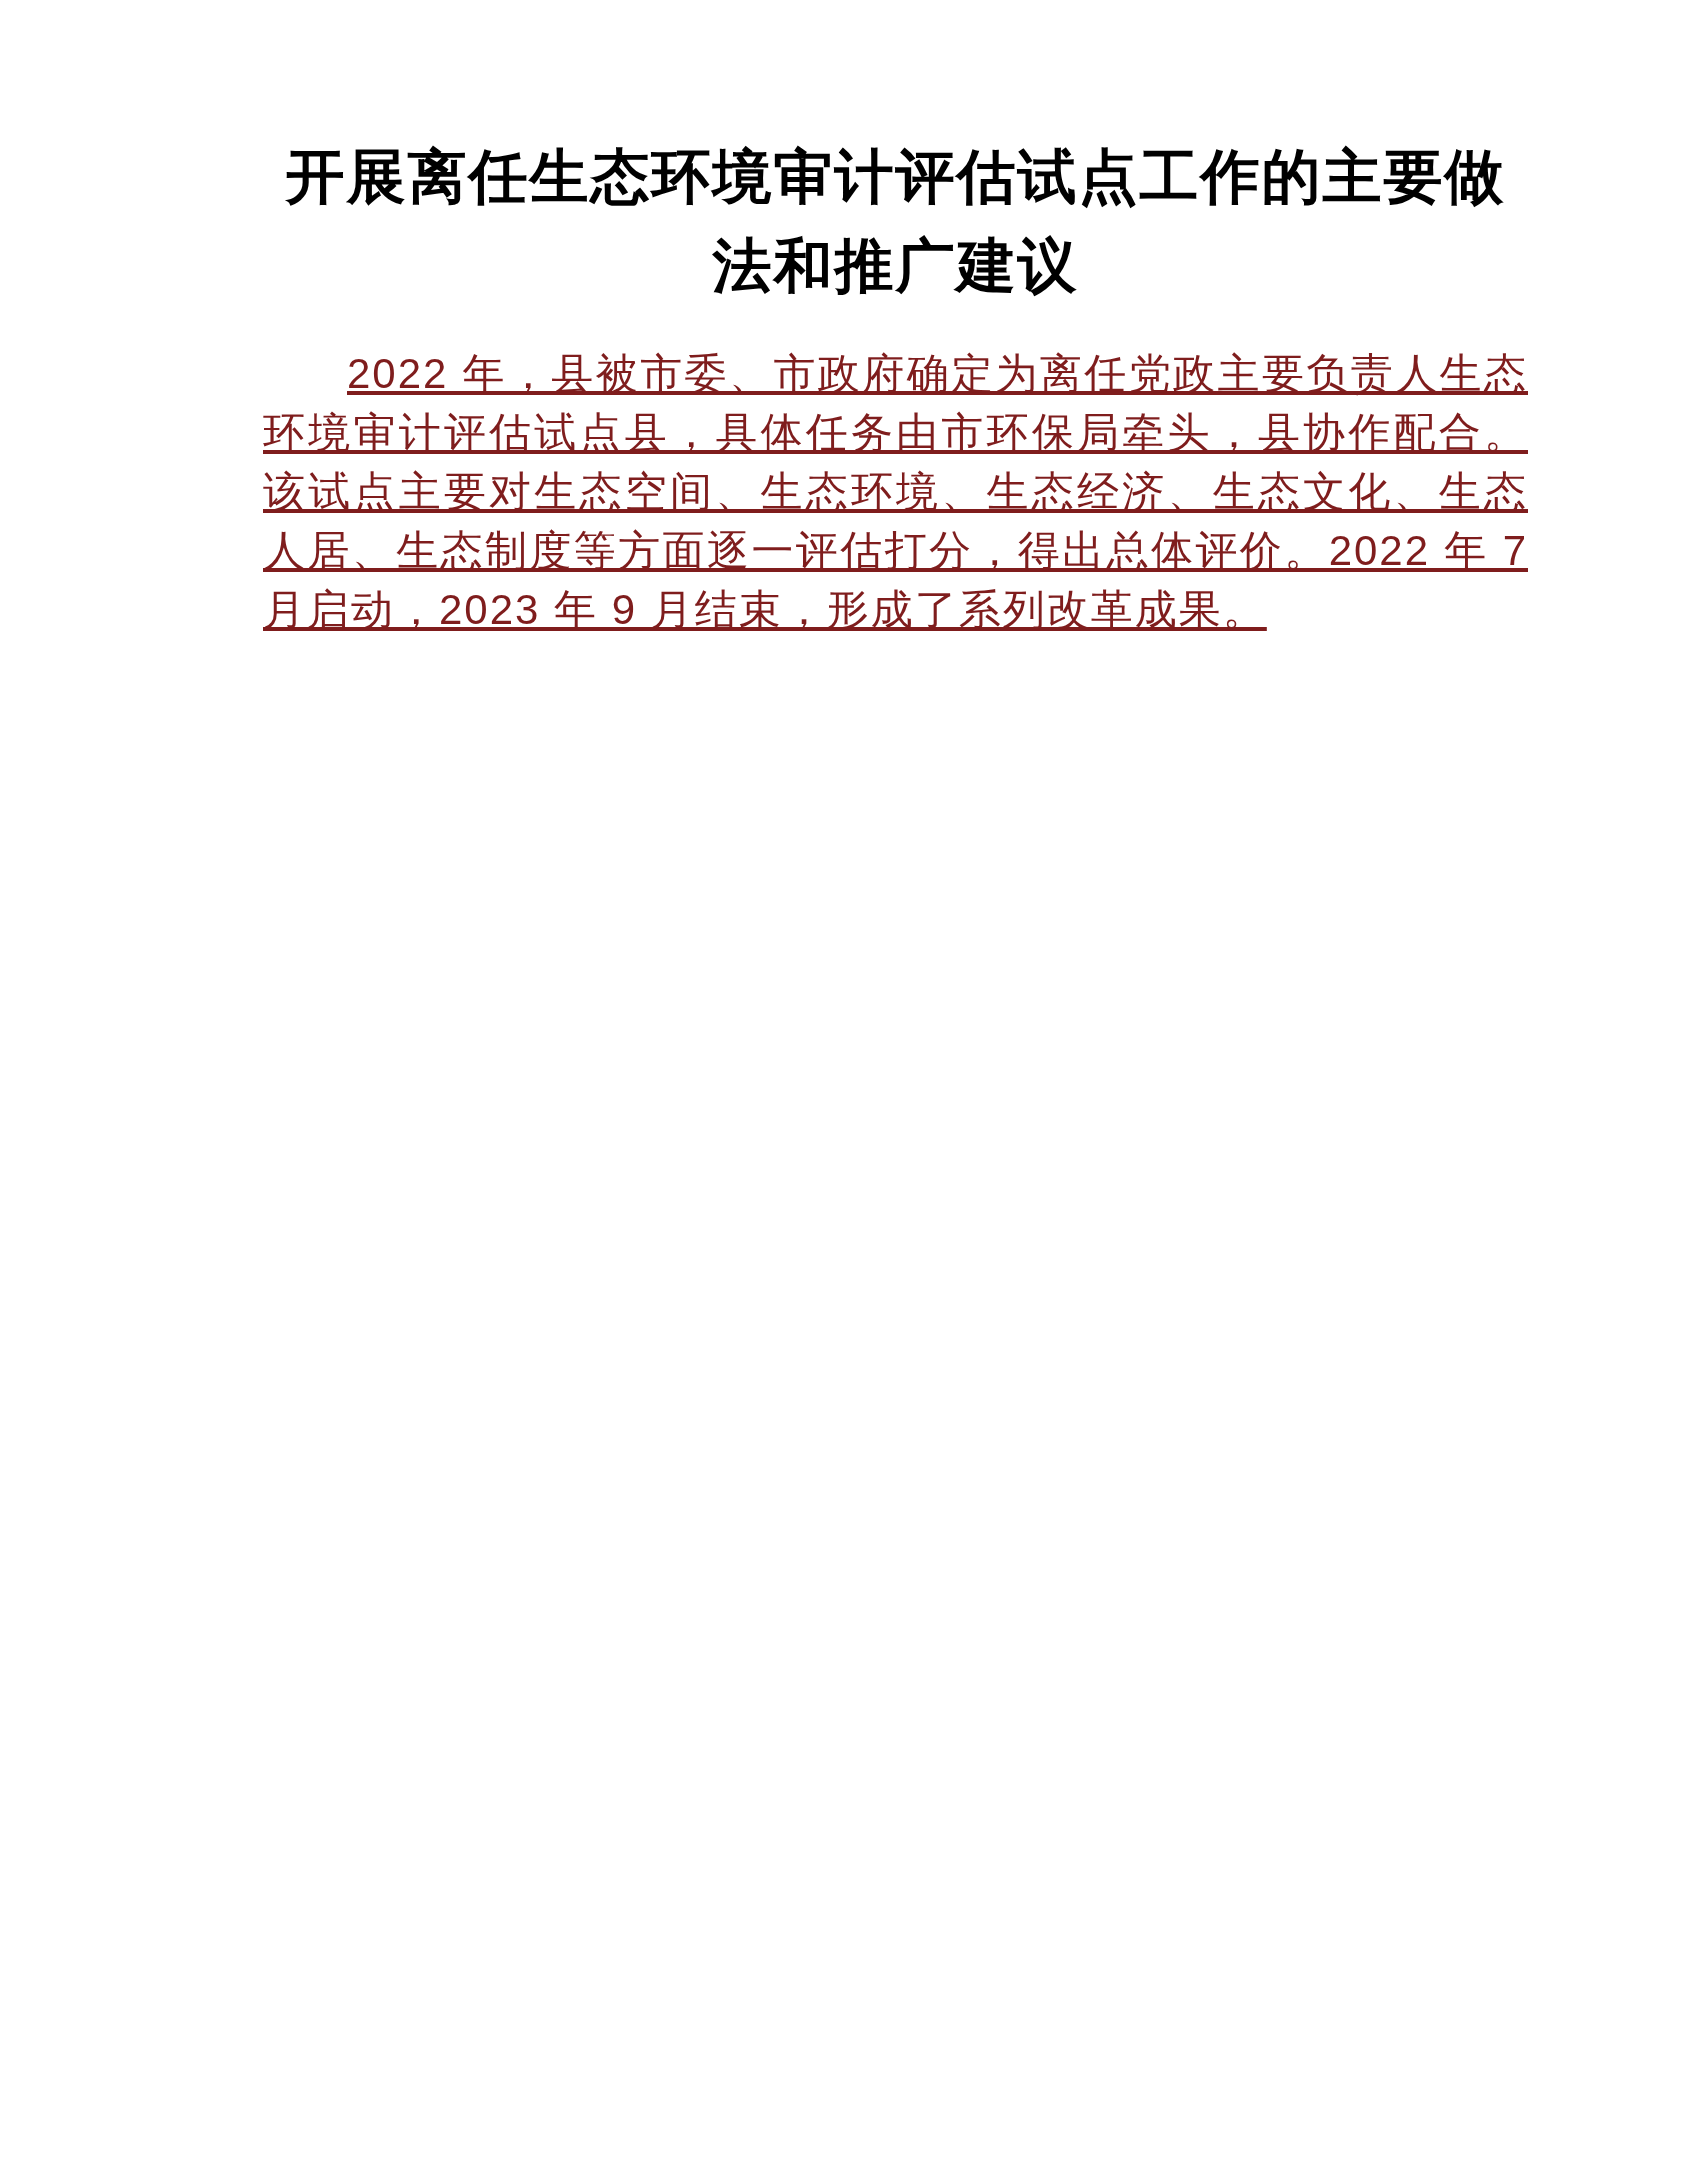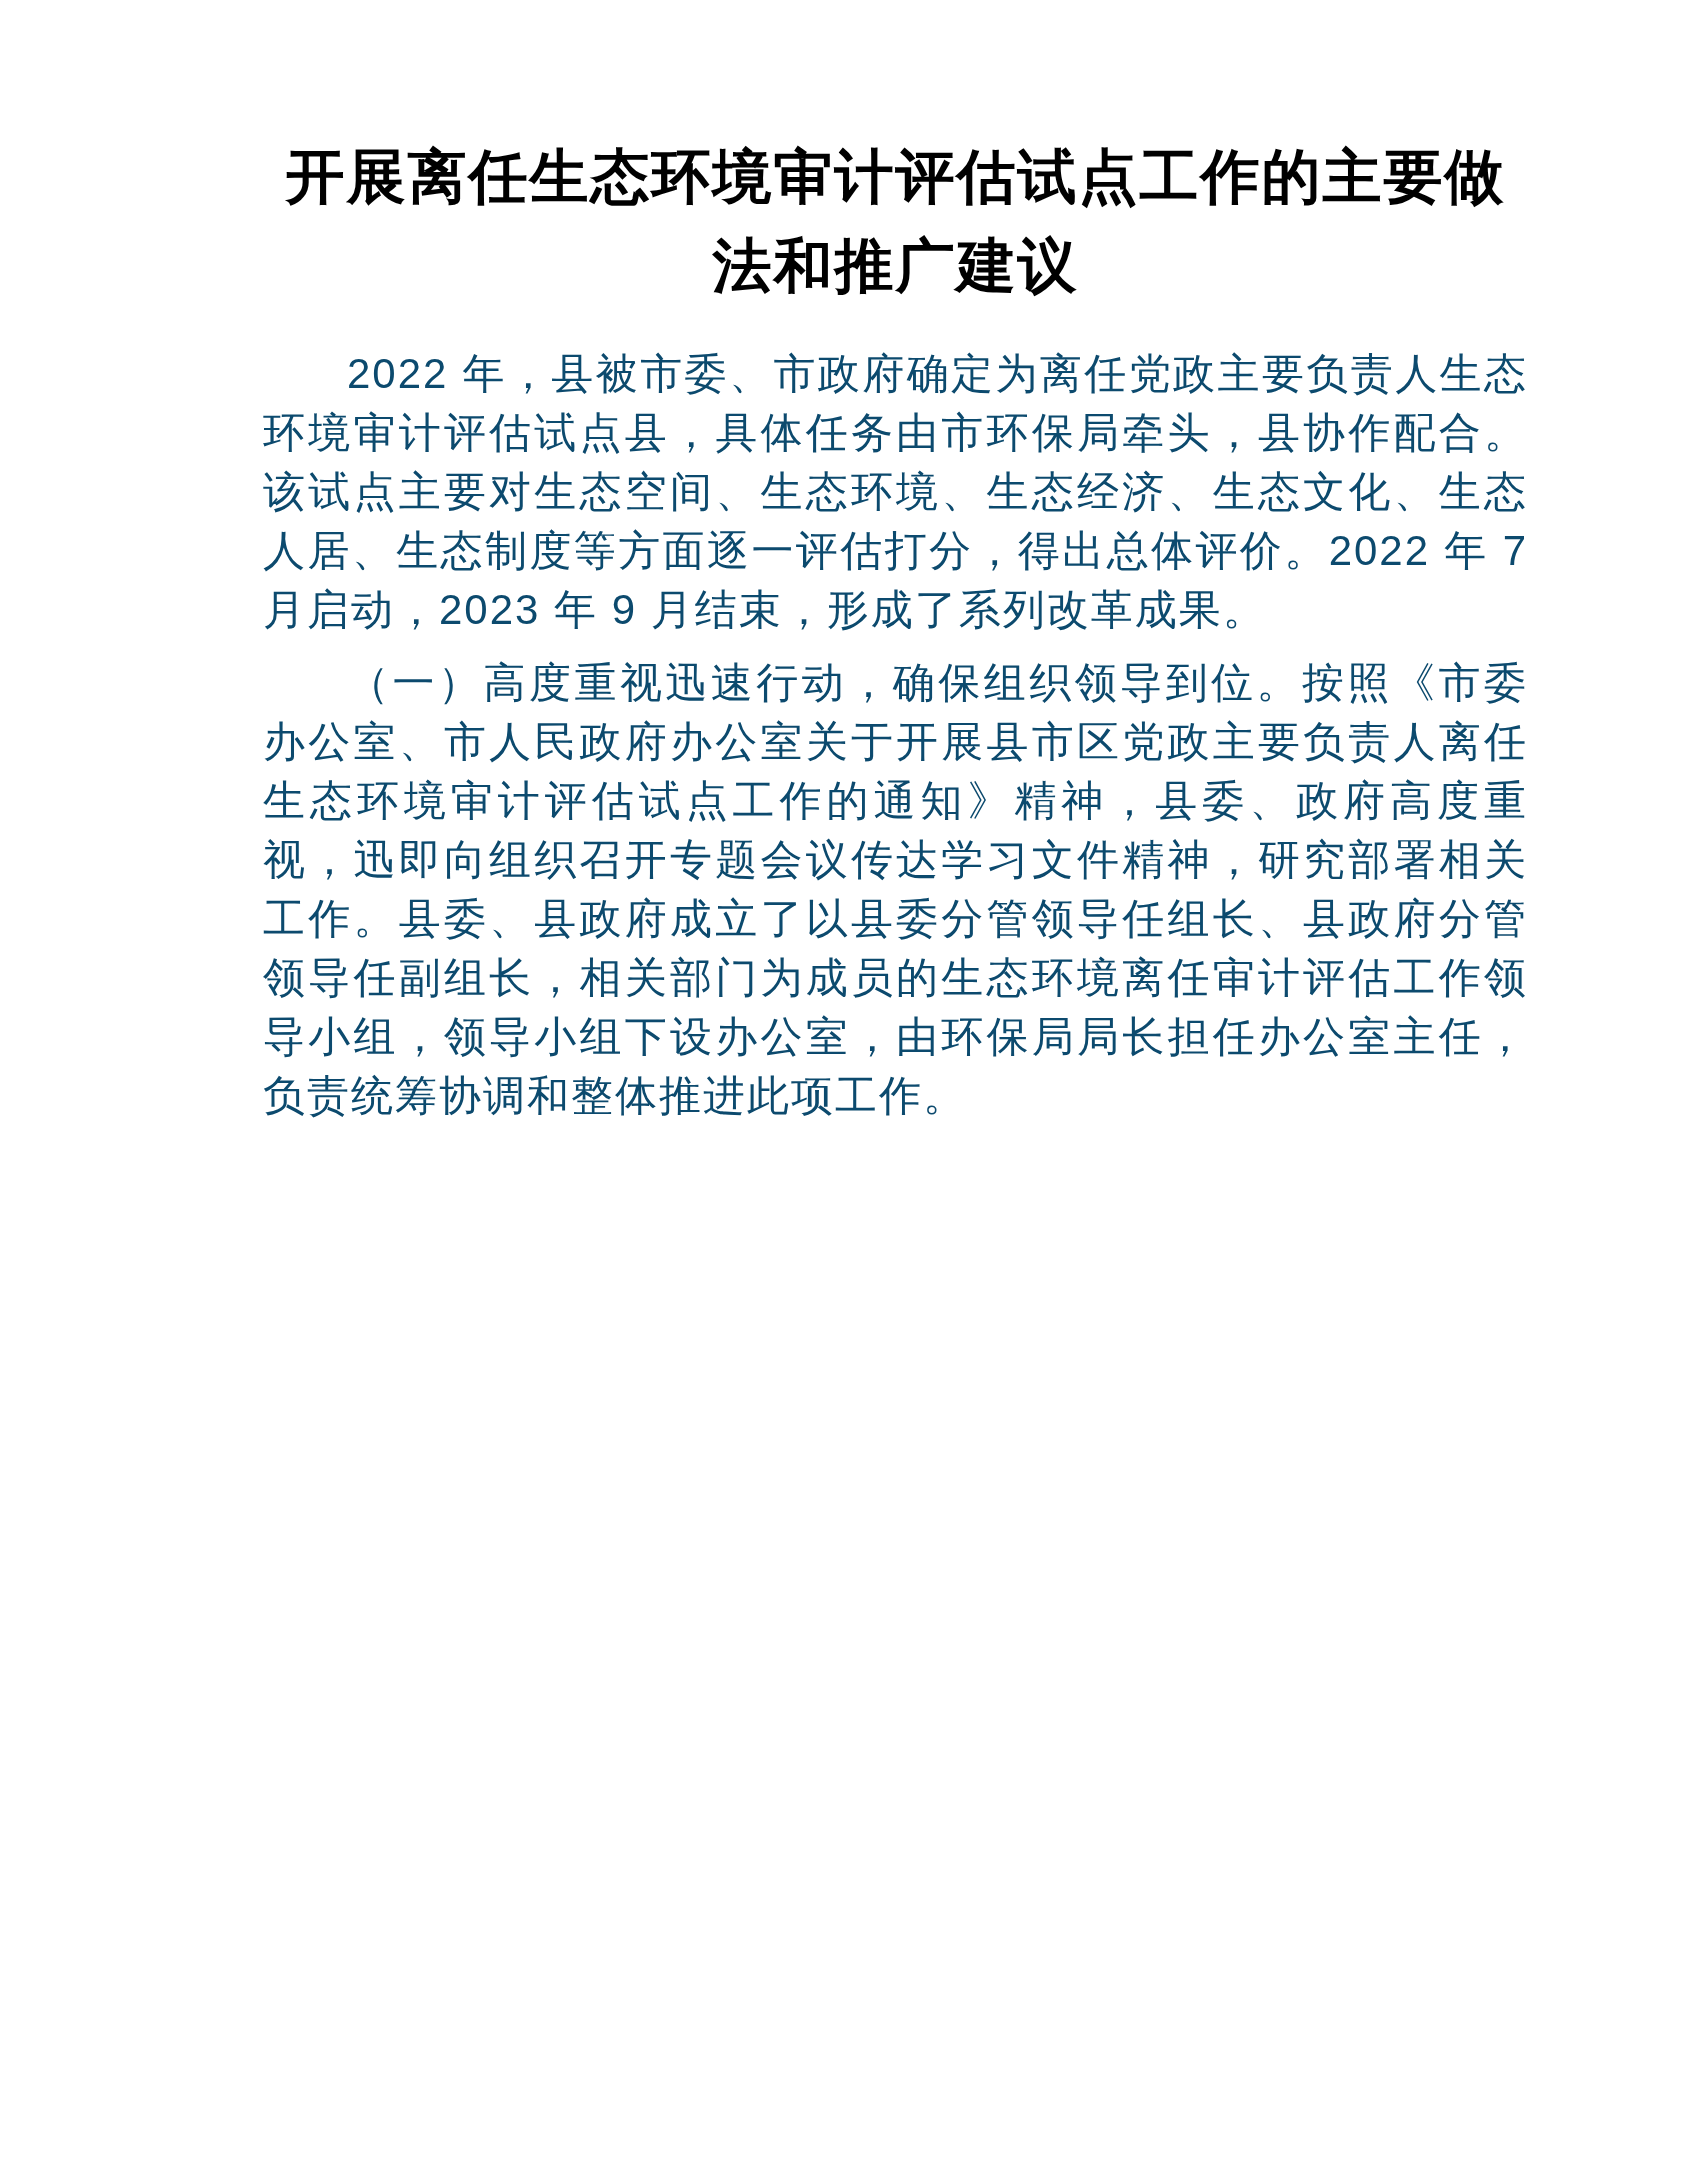--- a/index.html
+++ b/index.html
@@ -28,21 +28,22 @@
     text-align: center;
     color: #000000;
     max-width: 1247px;
     margin: 0 auto 34px auto;
   }
   .doc-body {
     font-size: 42px;
     line-height: 59px;
     letter-spacing: 2px;
     text-align: justify;
-    color: #0c4a6e;
+    color: #7f1d1d;
+    text-decoration: underline;
   }
   .doc-body p {
     margin: 0 0 14px 0;
     text-indent: 2em;
   }
   .doc-body p.section-heading {
     font-weight: 400;
   }
 </style>
 </head>
@@ -51,18 +52,17 @@
 <div class="page">
 
   <h1 class="doc-title">开展离任生态环境审计评估试点工作的主要做法和推广建议</h1>
 
   <div class="doc-body">
 
     <p>2022 年，县被市委、市政府确定为离任党政主要负责人生态环境审计评估试点县，具体任务由市环保局牵头，县协作配合。该试点主要对生态空间、生态环境、生态经济、生态文化、生态人居、生态制度等方面逐一评估打分，得出总体评价。2022 年 7 月启动，2023 年 9 月结束，形成了系列改革成果。</p>
 
 
 
-    <p>（一）高度重视迅速行动，确保组织领导到位。按照《市委办公室、市人民政府办公室关于开展县市区党政主要负责人离任生态环境审计评估试点工作的通知》精神，县委、政府高度重视，迅即向组织召开专题会议传达学习文件精神，研究部署相关工作。县委、县政府成立了以县委分管领导任组长、县政府分管领导任副组长，相关部门为成员的生态环境离任审计评估工作领导小组，领导小组下设办公室，由环保局局长担任办公室主任，负责统筹协调和整体推进此项工作。</p>
 
   </div>
 
 </div>
 
 
 </body></html>

